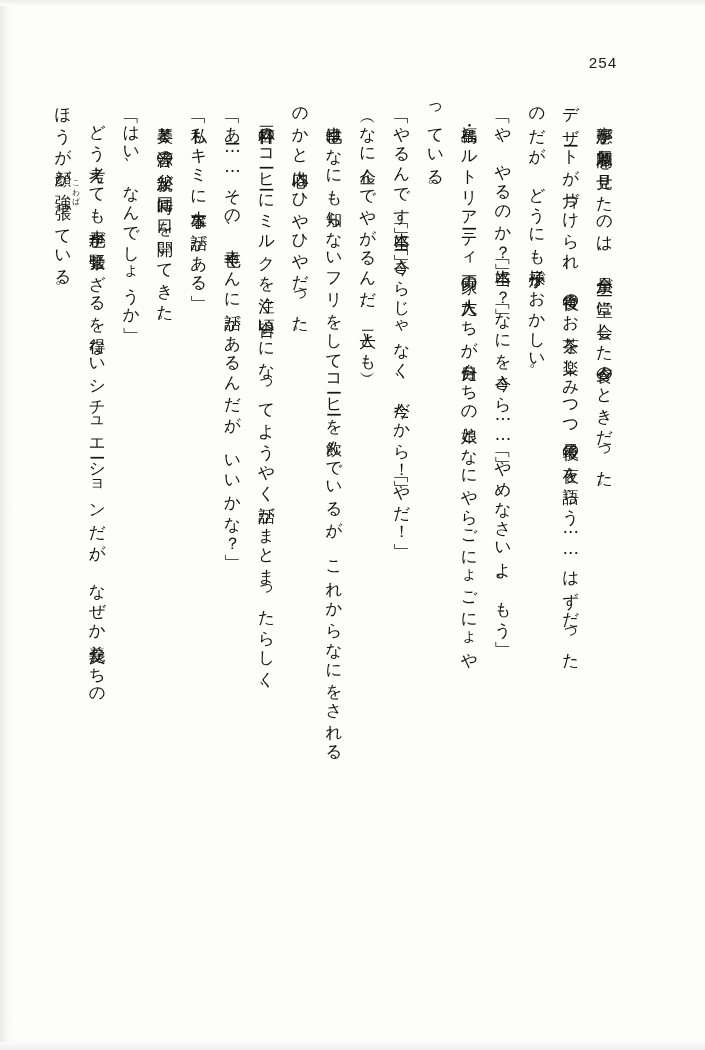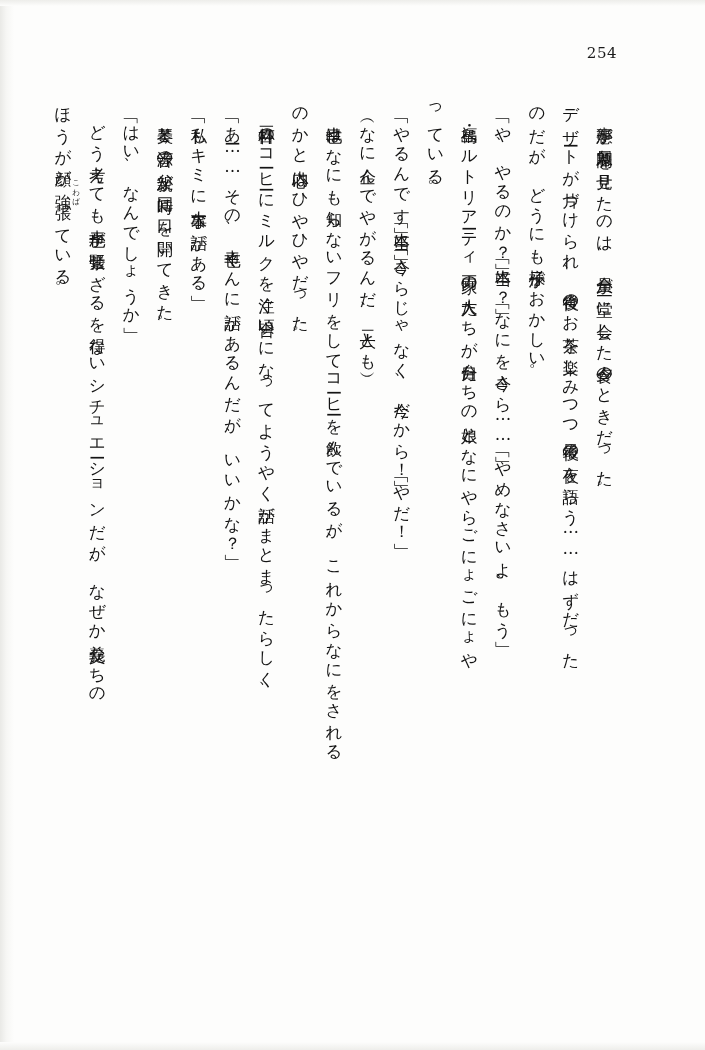--- a/index.html
+++ b/index.html
@@ -40,25 +40,26 @@
     position: absolute;
     left: 0;
     bottom: 0;
     width: 705px;
     height: 8px;
     background: linear-gradient(to top, #eeeeeb 0%, #fdfdfc 100%);
   }
 
   #page-number {
     position: absolute;
-    top: 44px;
+    top: 56px;
     right: 88px;
     font-size: 15px;
     color: #1a1a1a;
     letter-spacing: 0.5px;
+    font-family: Liberation Mono, monospace;
   }
 
   
   #body-text {
     position: absolute;
     top: 96px;
     right: 84px;
     height: 880px;
     width: 540px;
     writing-mode: vertical-rl;

